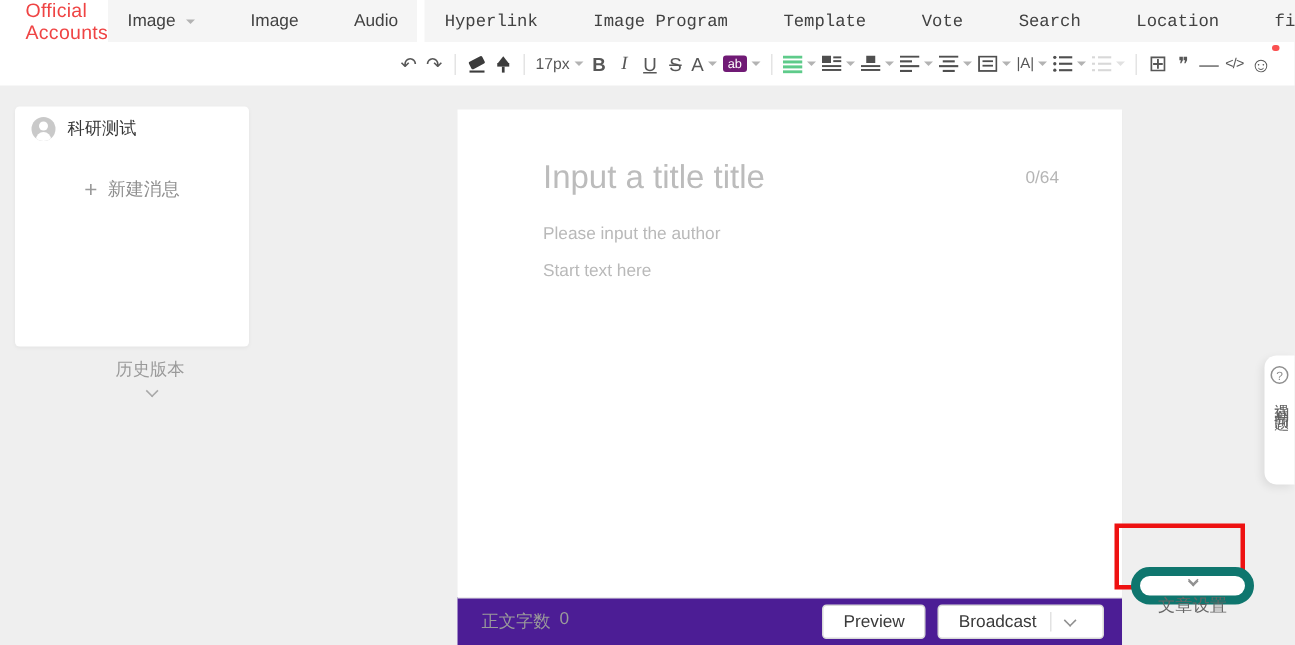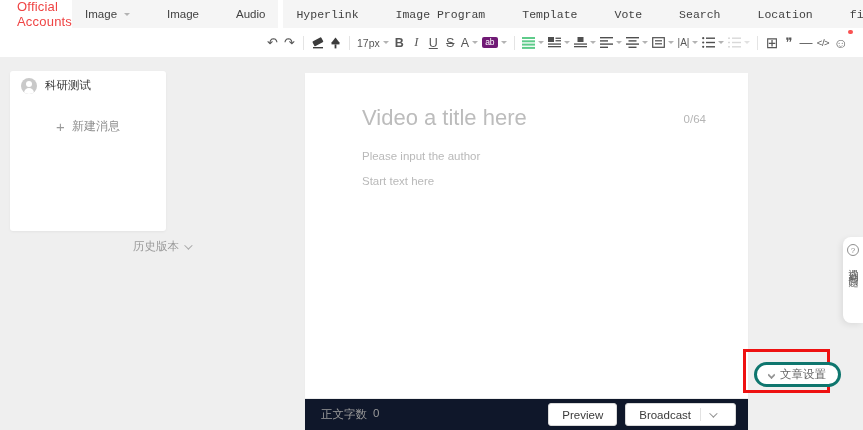--- a/index.html
+++ b/index.html
@@ -59,49 +59,49 @@
                         border-radius:5px 5px 0 0; background:#fff; left:3px; top:10px; }
   .acct-name { font-size:11.5px; color:#353535; }
   .thumb { height:75px; background:linear-gradient(#e0e0e0,#a8a8a8);
            border:2px solid #07c160; position:relative; cursor:pointer; }
   .thumb-title { position:absolute; left:8px; bottom:5px; color:#fff; font-size:11px; }
   .new-msg { height:52px; display:flex; align-items:center; justify-content:center; gap:7px;
              color:#8f8f8f; font-size:12px; cursor:pointer; }
   .plus { font-size:15px; color:#9a9a9a; line-height:1; }
   .history { position:absolute; left:10px; top:239px; width:180px; text-align:right;
              font-size:11.5px; color:#9a9a9a; cursor:pointer; display:flex;
-             justify-content:flex-end; align-items:center; gap:5px; }
+             justify-content:flex-end; align-items:center; gap:5px;flex-direction:column; }
   .chev { width:6px; height:6px; border-right:1.2px solid #a8a8a8; border-bottom:1.2px solid #a8a8a8;
           transform:rotate(45deg) translateY(-2px); display:inline-block; }
 
   
   .editor-card { position:absolute; left:305px; top:73px; width:443px; height:357px; background:#fff;
                  box-shadow:0 1px 2px rgba(0,0,0,.03); }
   .title-row { display:flex; align-items:flex-start; padding:32px 42px 0 57px; }
   .title-ph { font-size:22px; color:#bcbcbc; flex:1; cursor:text; }
   .counter { font-size:11.5px; color:#b5b5b5; padding-top:8px; }
   .author-ph { font-size:11.5px; color:#b9b9b9; margin:19px 0 0 57px; cursor:text; }
   .body-ph { font-size:11.5px; color:#b9b9b9; margin:13px 0 0 57px; cursor:text; }
 
   .editor-footer { position:absolute; left:0; bottom:0; width:100%; height:32px;
                    border-top:1px solid #ececec; display:flex; align-items:center;
-                   padding:0 12px 0 16px; background:#0f172a; }
+                   padding:0 12px 0 16px; background:#4c1d95; }
   .wc { font-size:11.5px; color:#9a9a9a; display:flex; gap:6px; }
   .btns { margin-left:auto; display:flex; gap:8px; align-items:center; }
   .btn { height:23px; font-size:11.5px; border-radius:3px; display:flex; align-items:center;
          padding:0 13px; cursor:pointer; }
   .btn-green { background:#07c160; color:#fff; border:1px solid #07c160; }
   .btn-plain { background:#fff; color:#3a3a3a; border:1px solid #d9d9d9; }
   .btn-split { padding-right:20px; }
   .split-sep { width:1px; height:13px; background:#e2e2e2; margin:0 8px 0 9px; }
 
   
-  .art-set { position:absolute; left:754px; top:362px; height:25px; border:3px solid #0f766e;
+  .art-set { position:absolute; left:754px; top:378px; height:25px; border:6px solid #0f766e;
              border-radius:13px; background:#fff; display:flex; align-items:center; gap:6px;
-             padding:0 12px; cursor:pointer; z-index:3; }
+             padding:0 12px; cursor:pointer; z-index:3;flex-direction:column; }
   .art-set-label { font-size:11.5px; color:#666; }
   .dchev { display:flex; flex-direction:column; gap:0; }
   .dchev .chev { width:5px; height:5px; border-color:#8f8f8f; transform:rotate(45deg); }
   .dchev .chev + .chev { margin-top:-4px; }
   .red-box { position:absolute; left:743px; top:349px; width:87px; height:44px;
              border:3px solid #ee1111; z-index:2; }
 
   
   .help-tab { position:absolute; right:0; top:237px; width:20px; height:86px; background:#fff;
               border-radius:8px 0 0 8px; box-shadow:-2px 2px 6px rgba(0,0,0,.08);
@@ -294,21 +294,21 @@
     <span>新建消息</span>
   </div>
 </div>
 <div class="history">
   <span>历史版本</span>
   <span class="chev"></span>
 </div>
 
 <div class="editor-card">
   <div class="title-row">
-    <span class="title-ph">Video a title here</span>
+    <span class="title-ph">Input a title title</span>
     <span class="counter">0/64</span>
   </div>
   <div class="author-ph">Please input the author</div>
   <div class="body-ph">Start text here</div>
 
   <div class="editor-footer">
     <span class="wc">
       <span>正文字数</span>
       <span>0</span>
     </span>

